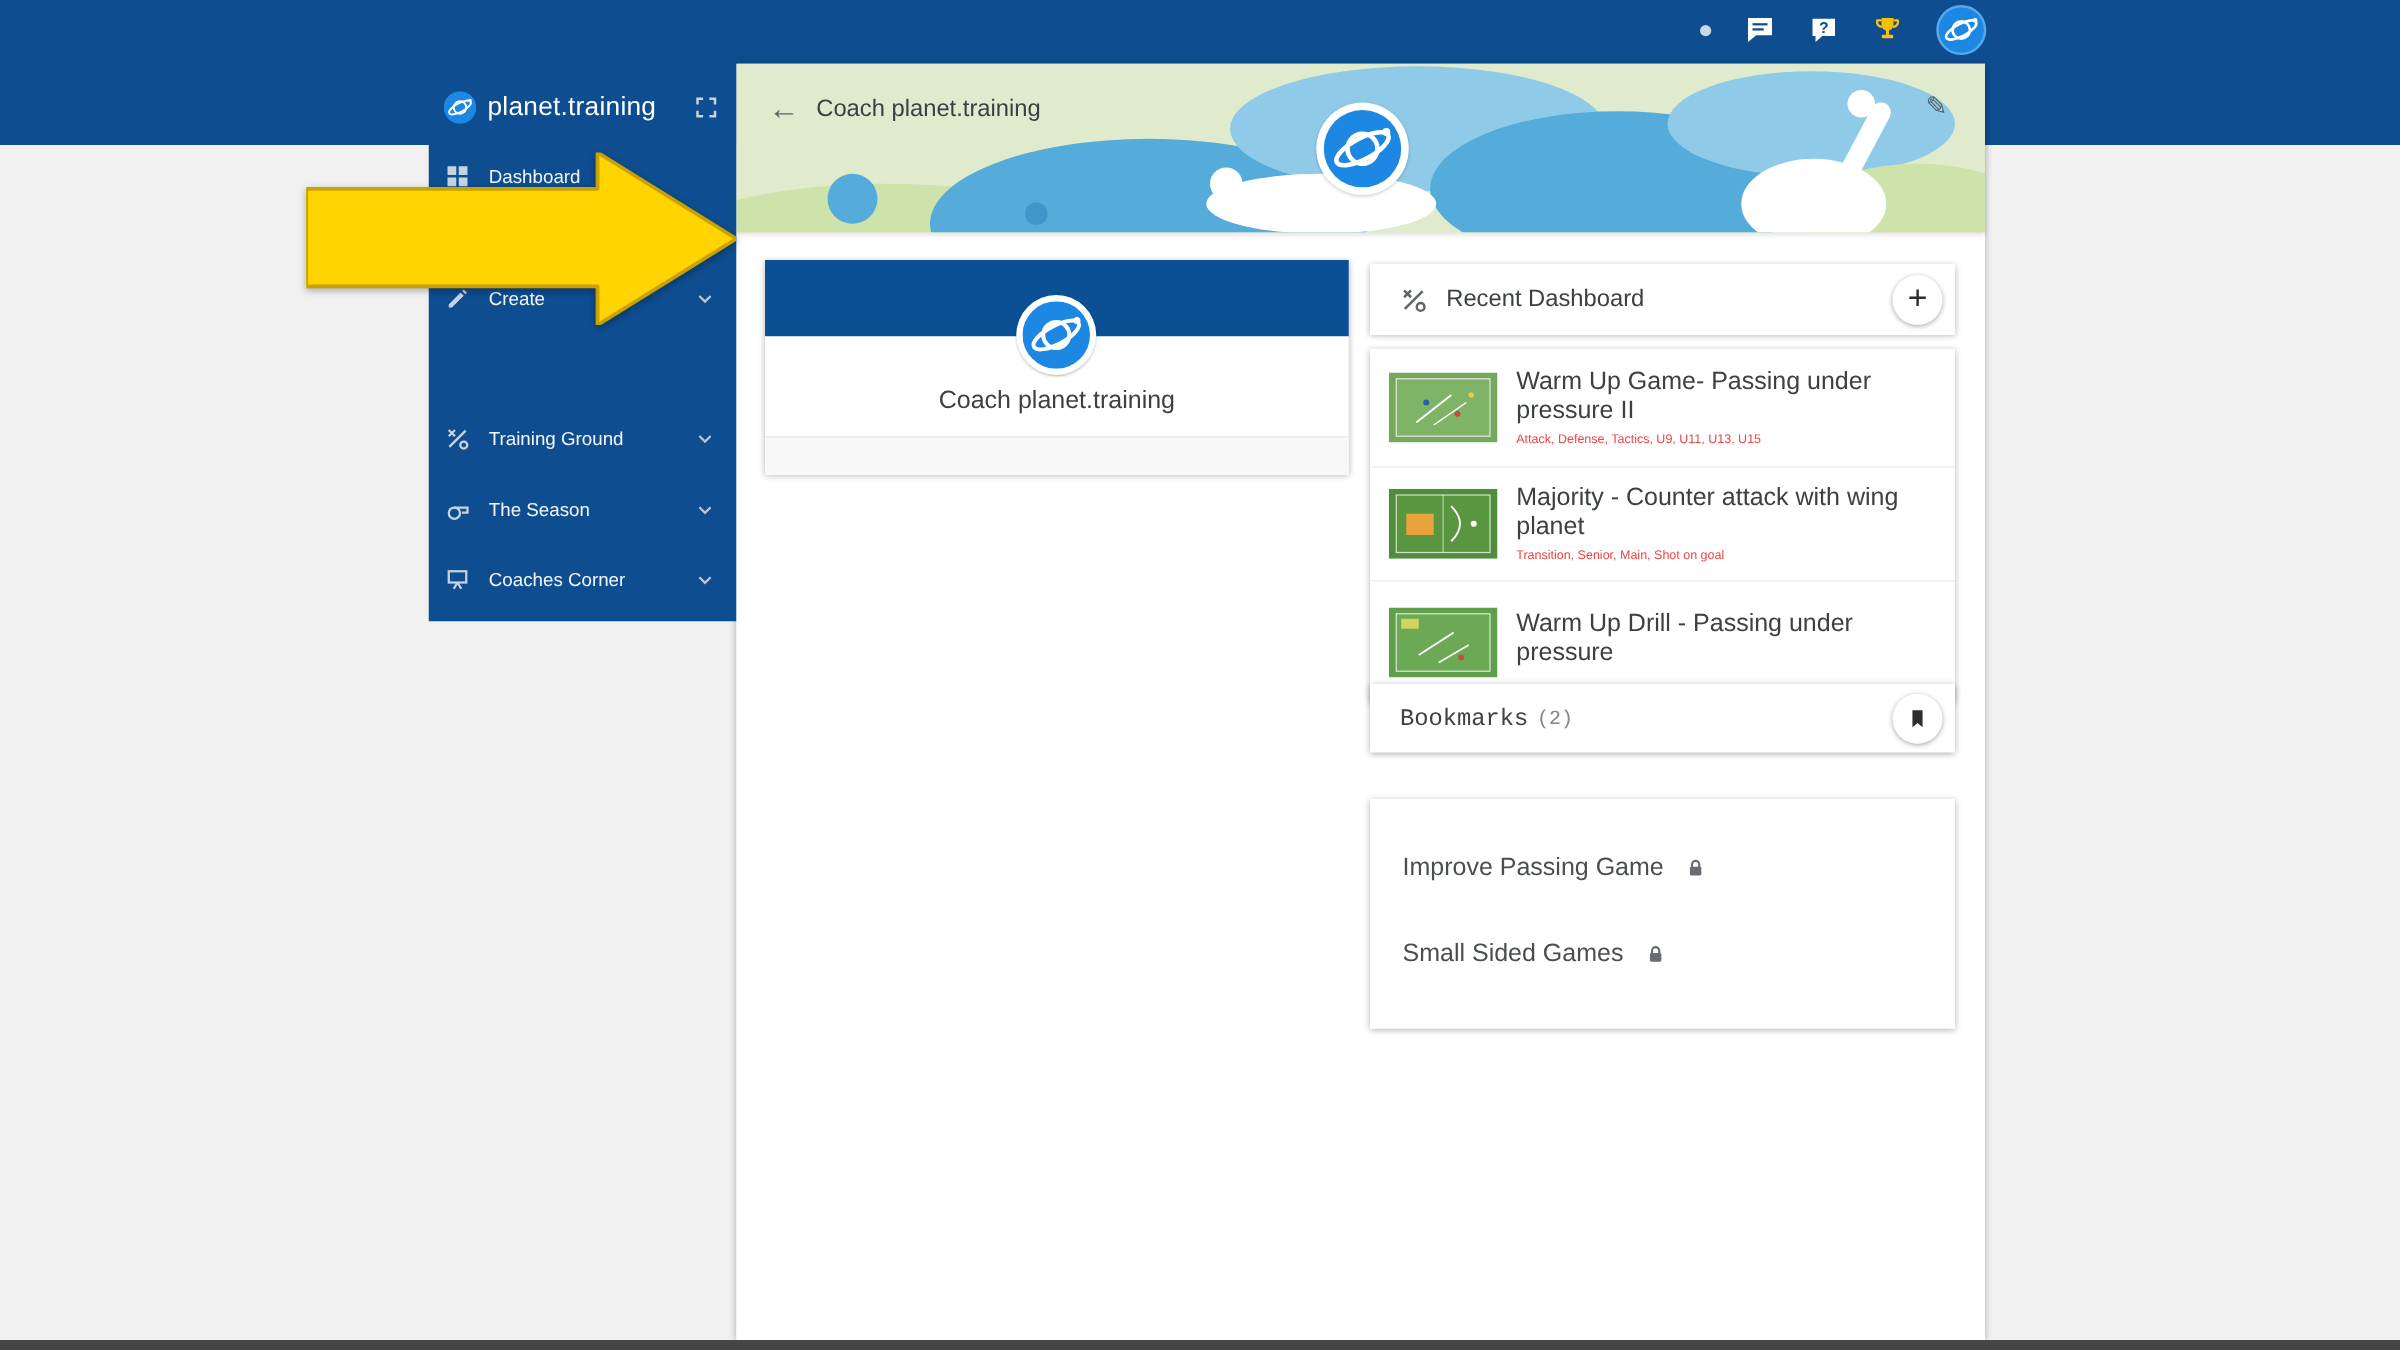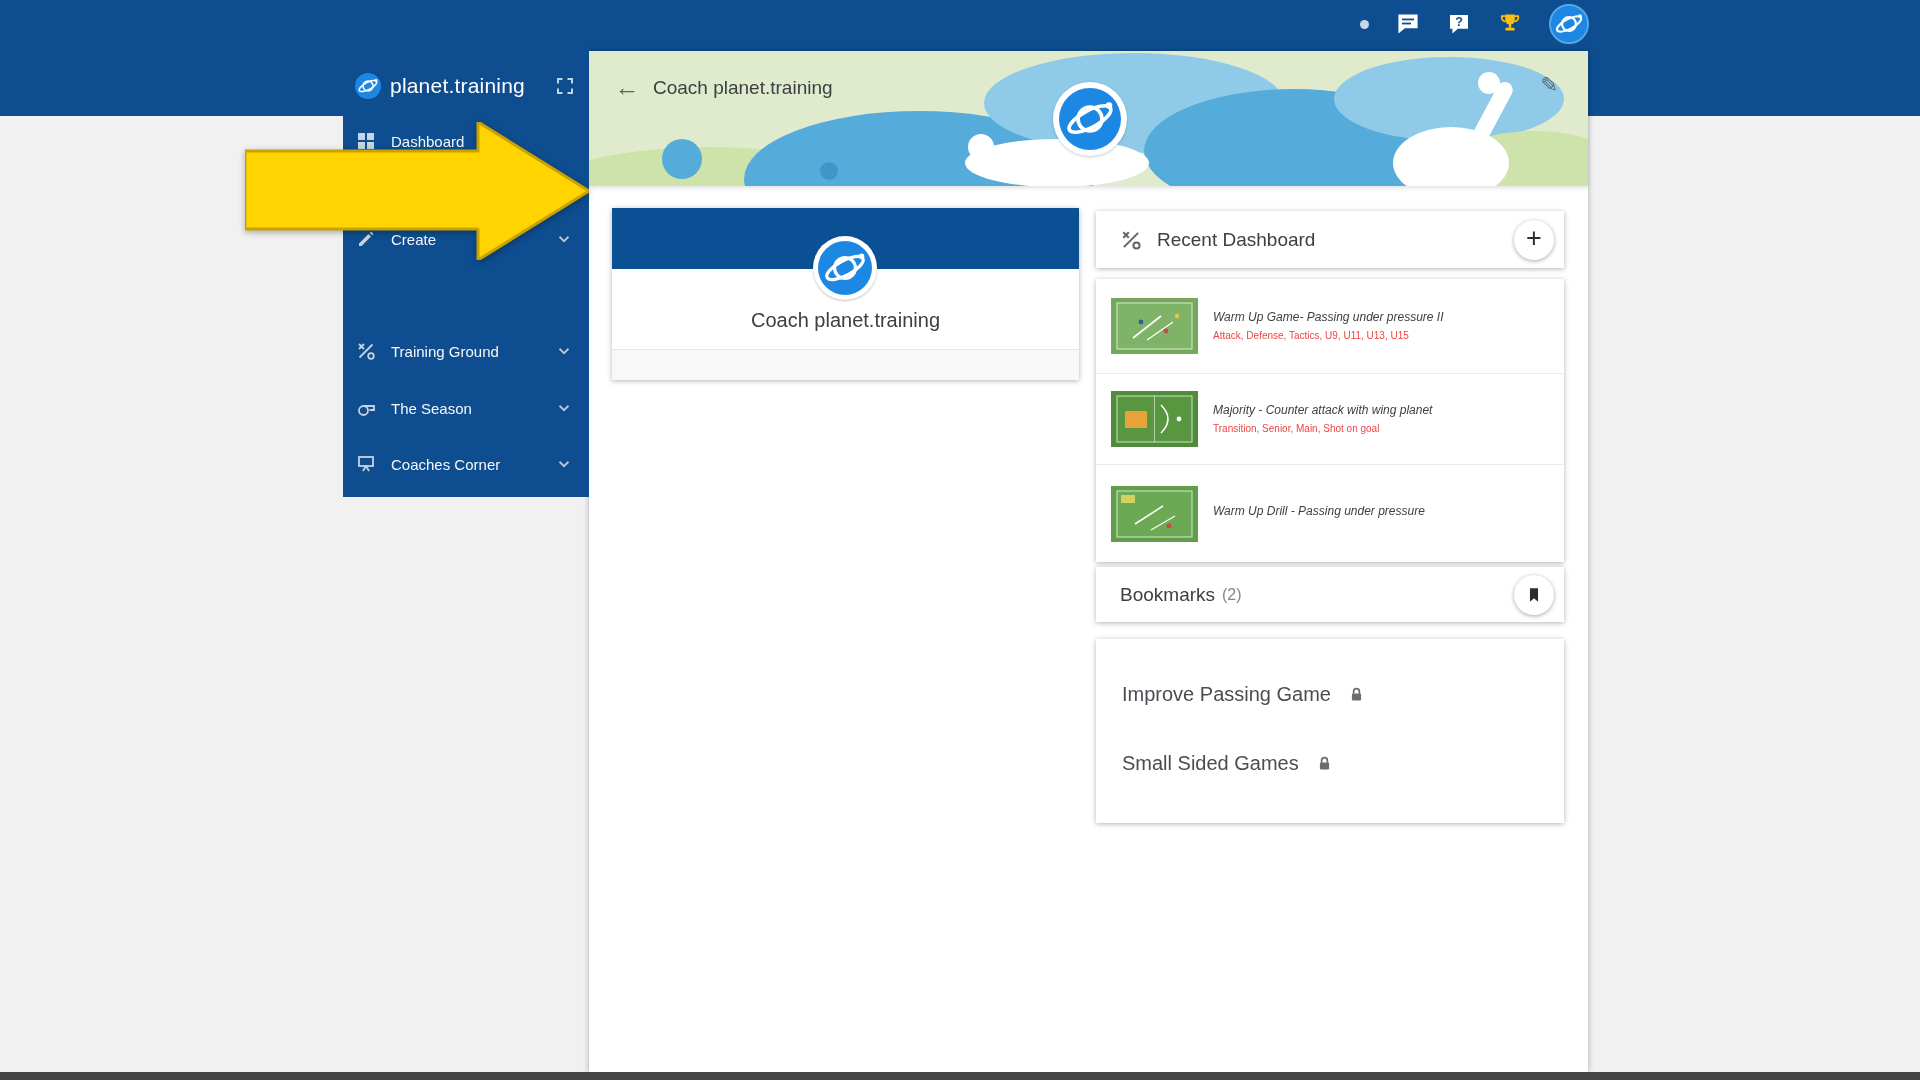--- a/index.html
+++ b/index.html
@@ -47,37 +47,37 @@
   .pc-badge{position:absolute;left:201px;top:28px;width:64px;height:64px;border-radius:50%;background:#fff;
             display:flex;align-items:center;justify-content:center;box-shadow:0 1px 2px rgba(0,0,0,.25);}
   .pc-badge svg{width:54px;height:54px;}
   .pc-name{position:absolute;top:101px;left:0;width:100%;text-align:center;font-size:20px;color:#3c4043;}
   .pc-footer{position:absolute;bottom:0;left:0;width:100%;height:31px;background:#f8f8f8;border-top:1px solid #e6e6e6;box-sizing:border-box;}
 
   
   .card{position:absolute;left:507px;width:468px;background:#fff;box-shadow:0 1px 5px rgba(0,0,0,.3);box-sizing:border-box;}
   .hdr-card{height:57px;display:flex;align-items:center;padding:0 10px 0 24px;}
   #recent-hdr{top:160px;}
-  #bookmarks-hdr{top:516px;height:55px;}
+  #bookmarks-hdr{top:496px;height:55px;font-family:Liberation Mono, monospace;}
   .hdr-icon{width:22px;height:22px;color:#5f6368;margin-right:15px;flex:0 0 auto;}
   .hdr-title{font-size:19px;color:#3c4043;}
   .hdr-count{font-size:16px;color:#80868b;margin-left:7px;}
   .round-btn{margin-left:auto;width:40px;height:40px;border-radius:50%;background:#fff;border:none;
              box-shadow:0 1px 4px rgba(0,0,0,.35);display:flex;align-items:center;justify-content:center;cursor:pointer;}
   .plus-glyph{font-size:27px;color:#2d2d2d;line-height:1;margin-top:-3px;}
   .bm-glyph{width:18px;height:18px;fill:#2d2d2d;}
 
   #exercise-list{top:228px;height:283px;}
   .ex-row{display:flex;align-items:center;padding:0 16px 0 15px;box-sizing:border-box;cursor:pointer;}
   .r1{height:95px;border-bottom:1px solid #ebebeb;}
   .r2{height:91px;border-bottom:1px solid #ebebeb;}
   .r3{height:97px;}
   .thumb{width:87px;height:56px;flex:0 0 auto;margin-right:15px;}
   .ex-text{flex:1;min-width:0;}
-  .ex-title{font-size:12px;color:#3c4043;margin-bottom:5px;font-style:italic;}
+  .ex-title{font-size:20px;color:#3c4043;margin-bottom:5px;}
   .ex-tags{font-size:10px;color:#ef4444;line-height:1.35;}
 
   #bookmark-list{top:588px;height:184px;padding-top:27px;}
   .bm-row{height:56px;display:flex;align-items:center;padding:0 24px 0 26px;cursor:pointer;}
   .bm-row + .bm-row{margin-top:13px;}
   .bm-label{font-size:20px;color:#4a4e52;}
   .lock-icon{width:17px;height:17px;margin-left:17px;flex:0 0 auto;}
 
   
   .arrow-svg{position:absolute;left:245px;top:122px;z-index:20;filter:drop-shadow(0 2px 3px rgba(0,0,0,.3));}

